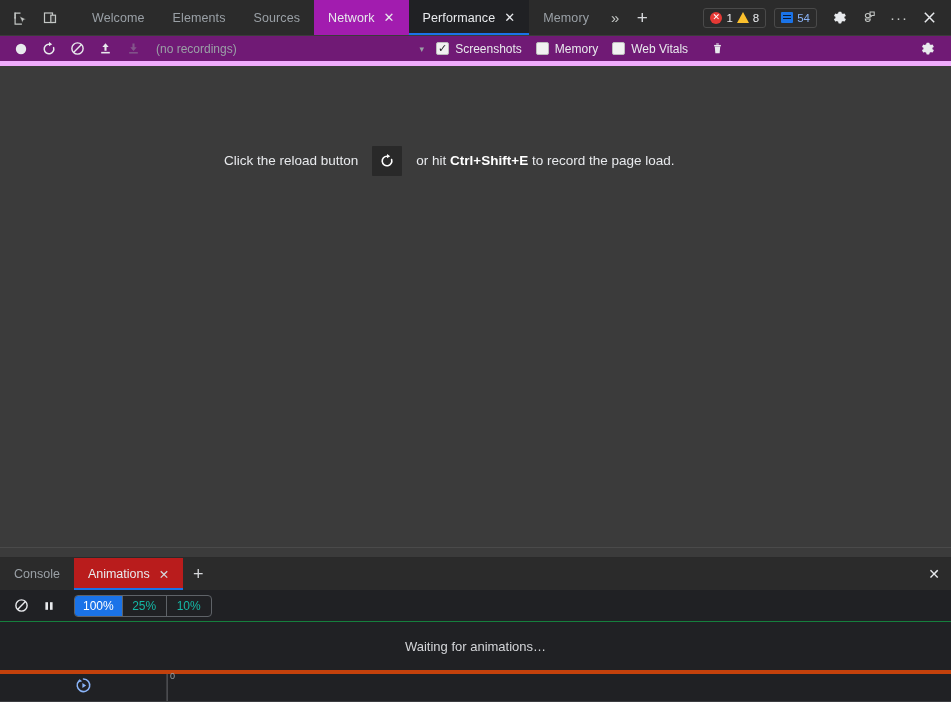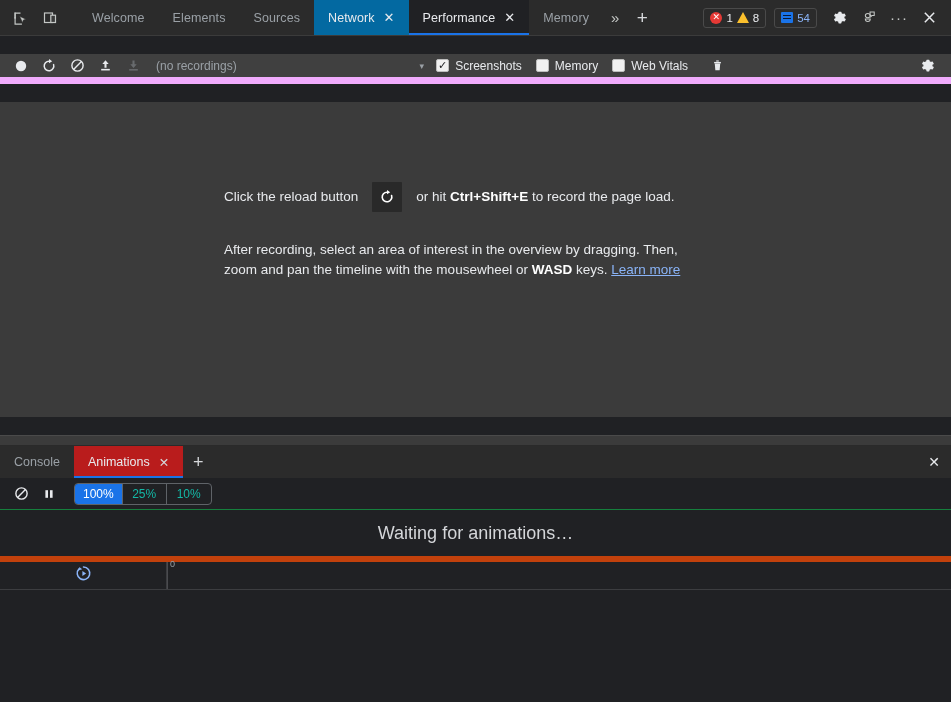--- a/index.html
+++ b/index.html
@@ -4,21 +4,21 @@
 <title>DevTools Performance</title>
 <style>
   * { box-sizing: border-box; margin: 0; padding: 0; }
   html, body {
     width: 951px; height: 702px;
     background: #202124;
     font-family: "Liberation Sans", sans-serif;
     overflow: hidden;
     -webkit-font-smoothing: antialiased;
   }
-  #app { width: 951px; height: 590px; display: flex; flex-direction: column; position: relative; gap: 18px; }
+  #app { width: 951px; height: 702px; display: flex; flex-direction: column; position: relative; }
 
   
   .tabbar {
     height: 36px; min-height: 36px;
     background: #2b2b2b;
     display: flex; align-items: stretch;
     border-bottom: 1px solid #3b3b3b;
     position: relative;
   }
   .tb-icons { display: flex; align-items: center; padding-left: 6px; gap: 2px; }
@@ -33,21 +33,21 @@
   .tab {
     display: flex; align-items: center;
     padding: 0 14px;
     font-size: 12.5px;
     color: #9aa0a6;
     cursor: pointer;
     position: relative;
     white-space: nowrap;
     letter-spacing: .1px;
   }
-  .tab.hovered { background: #0369a1; color: #e8eaed; }
+  .tab.hovered { background: #a21caf; color: #e8eaed; }
   .tab.active { background: #202124; color: #e8eaed; }
   .tab.active::after {
     content: ""; position: absolute; left: 0; right: 0; bottom: 0;
     height: 2px; background: #1a73e8;
   }
   .tab .close {
     margin-left: 9px; font-size: 13px; line-height: 1;
     color: #c9ccd0; font-family: "Liberation Sans", sans-serif;
   }
   .tab.hovered .close, .tab.active .close { color: #e8eaed; }
@@ -87,23 +87,23 @@
   }
   .msg-ico::after {
     content:""; position:absolute; left:2px; right:2px; top:3px; height:1px;
     background:#0b1a33; box-shadow: 0 3px 0 #0b1a33;
   }
   .dots3 { color: #c4c7c5; font-size: 15px; letter-spacing: 1px; line-height: 1; }
 
   
   .perfbar {
     height: 30px; min-height: 30px;
-    background: #404040;
+    background: #701a75;
     display: flex; align-items: center;
-    border-bottom: 7px solid #f0abfc;
+    border-bottom: 5px solid #f0abfc;
     padding-left: 8px;
   }
   .pb-btn {
     width: 26px; height: 24px;
     display: flex; align-items: center; justify-content: center;
     border-radius: 2px; cursor: pointer; margin-right: 2px;
   }
   .pb-btn.disabled { opacity: .45; cursor: default; }
   .pb-label {
     font-size: 12px; color: #9aa0a6; margin-left: 8px; white-space: nowrap;
@@ -193,22 +193,22 @@
     min-width: 44px; padding: 0 8px;
     font-size: 12px; color: #14b8a6; cursor: pointer;
     border-right: 1px solid #5f6368; background: transparent;
   }
   .speed-btn:last-child { border-right: none; }
   .speed-btn.active { background: #1a73e8; color: #ffffff; }
 
   .anim-empty {
     height: 52px; min-height: 52px; background: #202124;
     display: flex; align-items: center; justify-content: center;
-    color: #d4d6d9; font-size: 18px;
-    border-bottom: 6px solid #c2410c;
+    color: #d4d6d9; font-size: 13px;
+    border-bottom: 4px solid #c2410c;
   }
   .anim-timeline {
     height: 28px; min-height: 28px; background: #202124;
     display: flex; align-items: stretch; position: relative;
     border-bottom: 1px solid #3c3d40;
   }
   .tl-scrub {
     width: 167px; display: flex; align-items: center; justify-content: center;
     position: relative; border-right: 1px solid #3c3d40;
   }
@@ -382,29 +382,20 @@
             <path d="M8 1.1v4.2L11.2 3.2z" fill="#ffffff"></path>
           </svg>
         </span>
         <span class="txt">
           <span>or hit</span>
           <span class="kbd">Ctrl</span><span class="kbd">+</span><span class="kbd">Shift</span><span class="kbd">+</span><span class="kbd">E</span>
           <span>to record the page load.</span>
         </span>
       </div>
 
-      <div class="land-para">
-        <div>After recording, select an area of interest in the overview by dragging. Then,</div>
-        <div>
-          <span>zoom and pan the timeline with the mousewheel or</span>
-          <span class="kbd">WASD</span>
-          <span>keys.</span>
-          <span class="lnk">Learn more</span>
-        </div>
-      </div>
     </div>
   </div>
 
   <div class="drawer">
     <div class="drawer-resizer"></div>
 
     <div class="drawer-tabs">
       <div class="dtab">
         <span>Console</span>
       </div>

